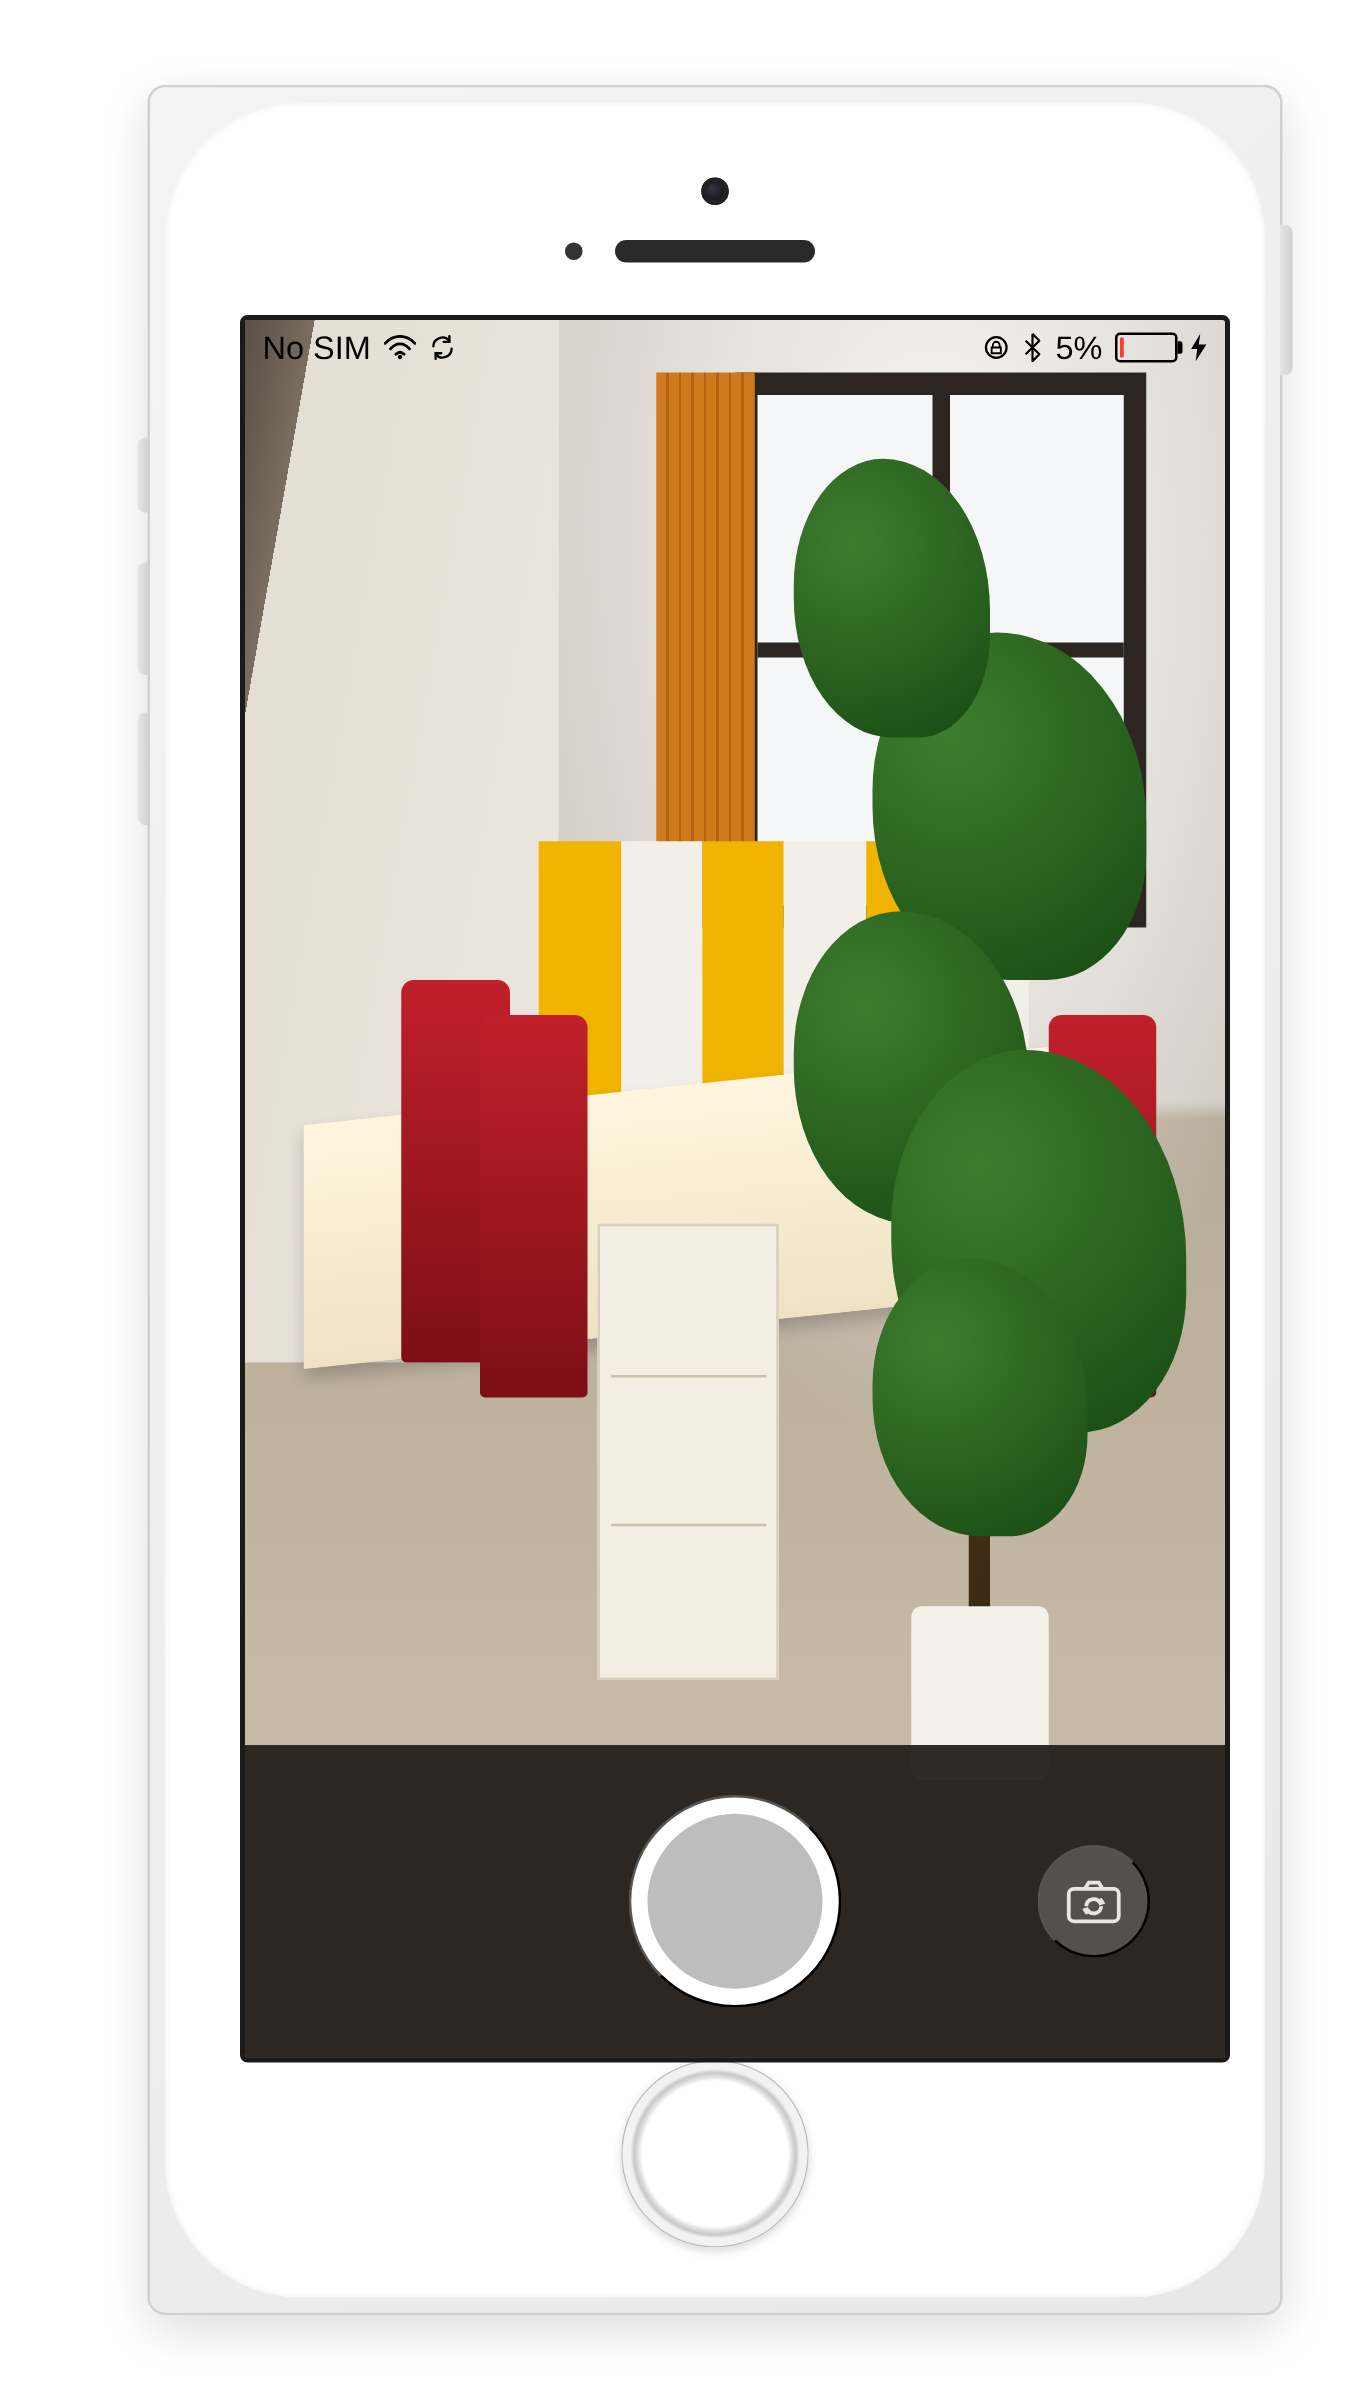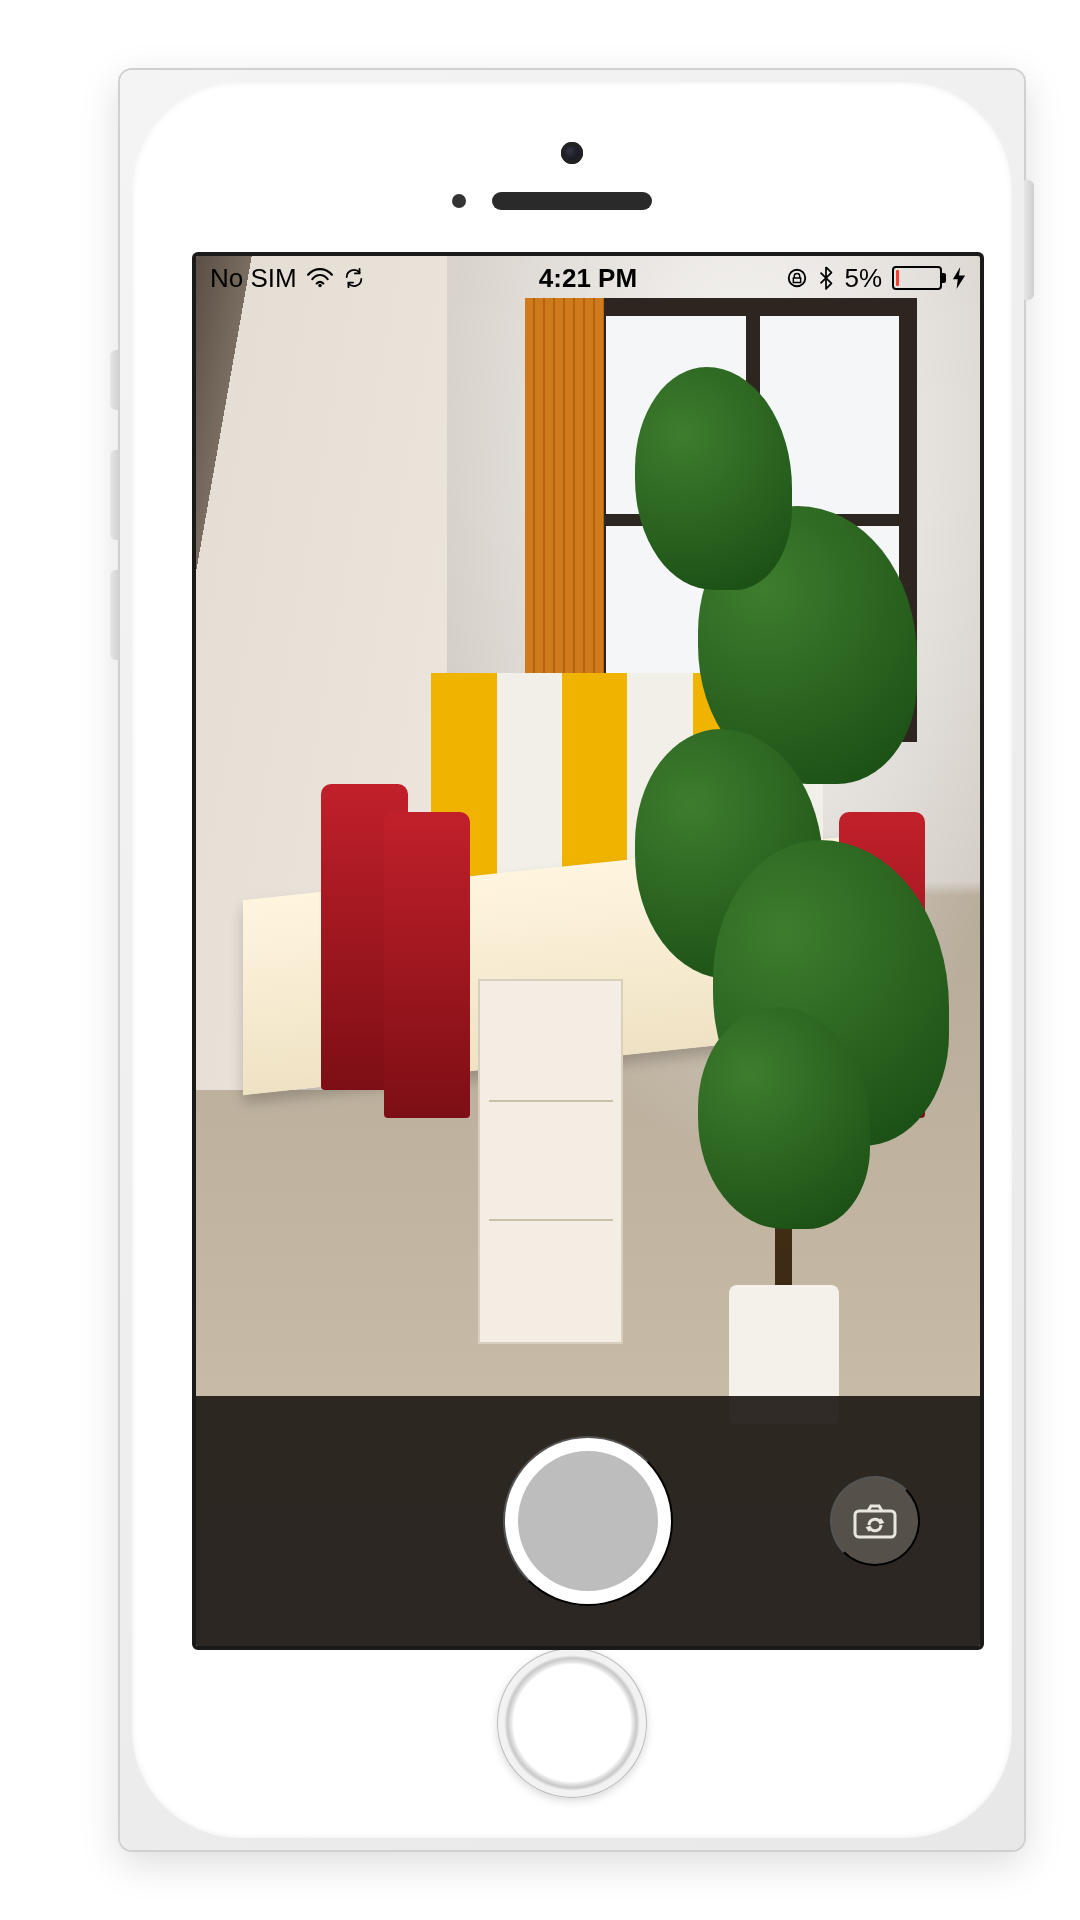--- a/index.html
+++ b/index.html
@@ -108,21 +108,20 @@
                 <circle cx="12" cy="16" r="1.6" fill="#000"></circle>
               </svg>
           </span>
           <span class="sync">
             <svg width="22" height="22" viewBox="0 0 24 24">
                 <path d="M4 11a8 8 0 0 1 14-5M20 13a8 8 0 0 1-14 5" fill="none" stroke="#000" stroke-width="2" stroke-linecap="round"></path>
                 <path d="M18 2v5h-5M6 22v-5h5" fill="none" stroke="#000" stroke-width="2" stroke-linecap="round"></path>
               </svg>
           </span>
         </div>
-        <div class="c">4:21 PM</div>
         <div class="r">
           <span class="lock">
             <svg width="22" height="22" viewBox="0 0 24 24">
                 <circle cx="12" cy="12" r="9" fill="none" stroke="#000" stroke-width="2"></circle>
                 <path d="M9 12v-2a3 3 0 0 1 6 0v2M8 12h8v5H8z" fill="none" stroke="#000" stroke-width="1.6"></path>
               </svg>
           </span>
           <span class="bt">
             <svg width="16" height="24" viewBox="0 0 12 22">
                 <path d="M6 1v20l5-5-10-10M1 16l10-10-5-5" fill="none" stroke="#000" stroke-width="1.6" stroke-linejoin="round"></path>

